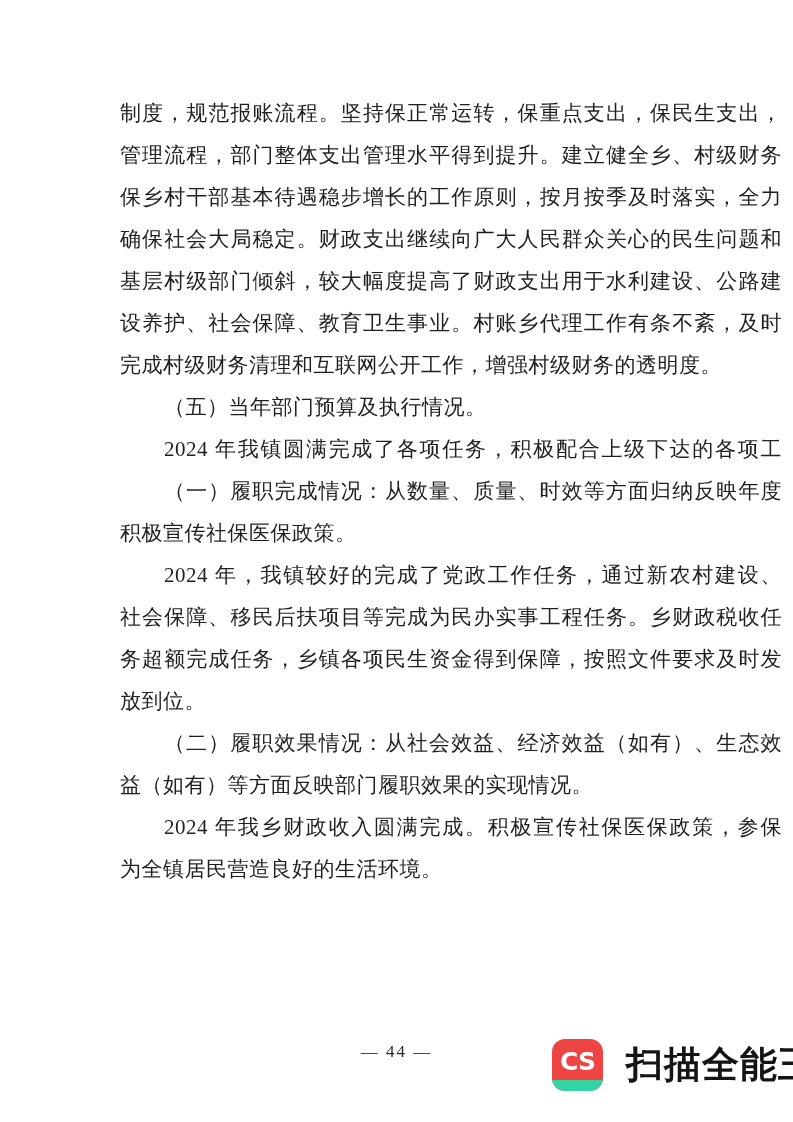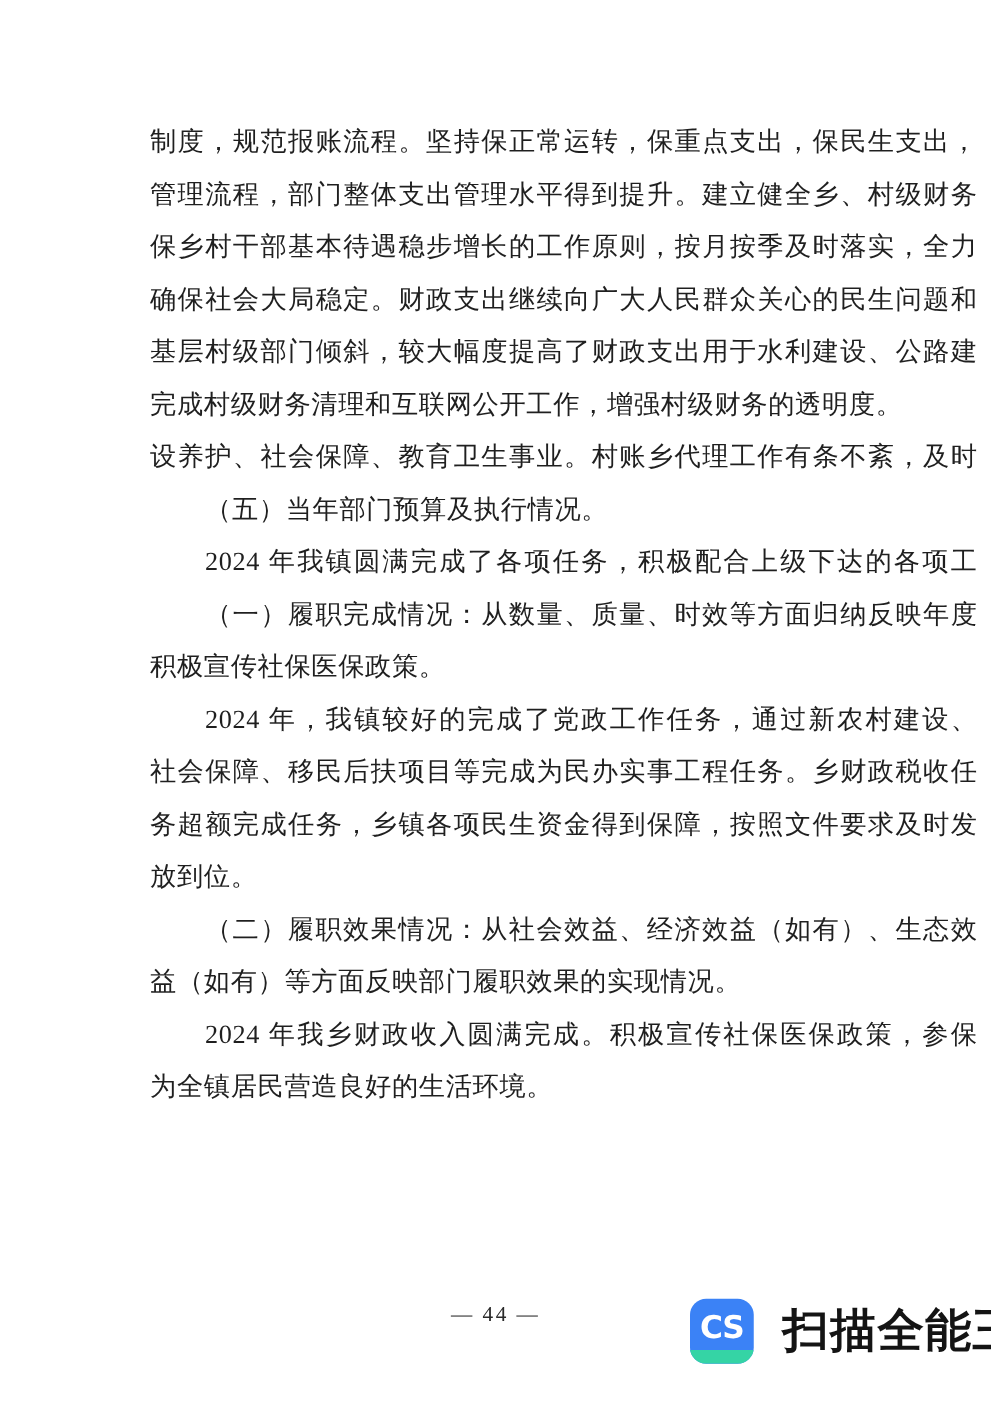--- a/index.html
+++ b/index.html
@@ -43,21 +43,21 @@
     font-family:Liberation Serif, serif;
   }
 
   .scan-badge {
     position:absolute;
     left:552px; top:1039px;
     display:flex; align-items:center;
   }
   .cs-logo {
     width:51px; height:52px;
-    background:#3b82f6;
+    background:#ef4444;
     border-radius:13px;
     position:relative;
     overflow:hidden;
     flex:0 0 auto;
   }
   .cs-logo .accent {
     position:absolute; left:0; right:0; bottom:0;
     height:11px;
     background:#35d4a5;
   }
@@ -84,22 +84,22 @@
 <body>
 
 <div class="page">
 
   <div class="body-text">
     <div class="ln j">制度，规范报账流程。坚持保正常运转，保重点支出，保民生支出，</div>
     <div class="ln j">管理流程，部门整体支出管理水平得到提升。建立健全乡、村级财务</div>
     <div class="ln j">保乡村干部基本待遇稳步增长的工作原则，按月按季及时落实，全力</div>
     <div class="ln j">确保社会大局稳定。财政支出继续向广大人民群众关心的民生问题和</div>
     <div class="ln j">基层村级部门倾斜，较大幅度提高了财政支出用于水利建设、公路建</div>
+    <div class="ln j">设养护、社会保障、教育卫生事业。村账乡代理工作有条不紊，及时</div>
     <div class="ln">完成村级财务清理和互联网公开工作，增强村级财务的透明度。</div>
-    <div class="ln j">设养护、社会保障、教育卫生事业。村账乡代理工作有条不紊，及时</div>
     <div class="ln ind">（五）当年部门预算及执行情况。</div>
     <div class="ln ind j">2024 年我镇圆满完成了各项任务，积极配合上级下达的各项工</div>
     <div class="ln ind j">（一）履职完成情况：从数量、质量、时效等方面归纳反映年度</div>
     <div class="ln">积极宣传社保医保政策。</div>
     <div class="ln ind j">2024 年，我镇较好的完成了党政工作任务，通过新农村建设、</div>
     <div class="ln j">社会保障、移民后扶项目等完成为民办实事工程任务。乡财政税收任</div>
     <div class="ln j">务超额完成任务，乡镇各项民生资金得到保障，按照文件要求及时发</div>
     <div class="ln">放到位。</div>
     <div class="ln ind j">（二）履职效果情况：从社会效益、经济效益（如有）、生态效</div>
     <div class="ln">益（如有）等方面反映部门履职效果的实现情况。</div>

